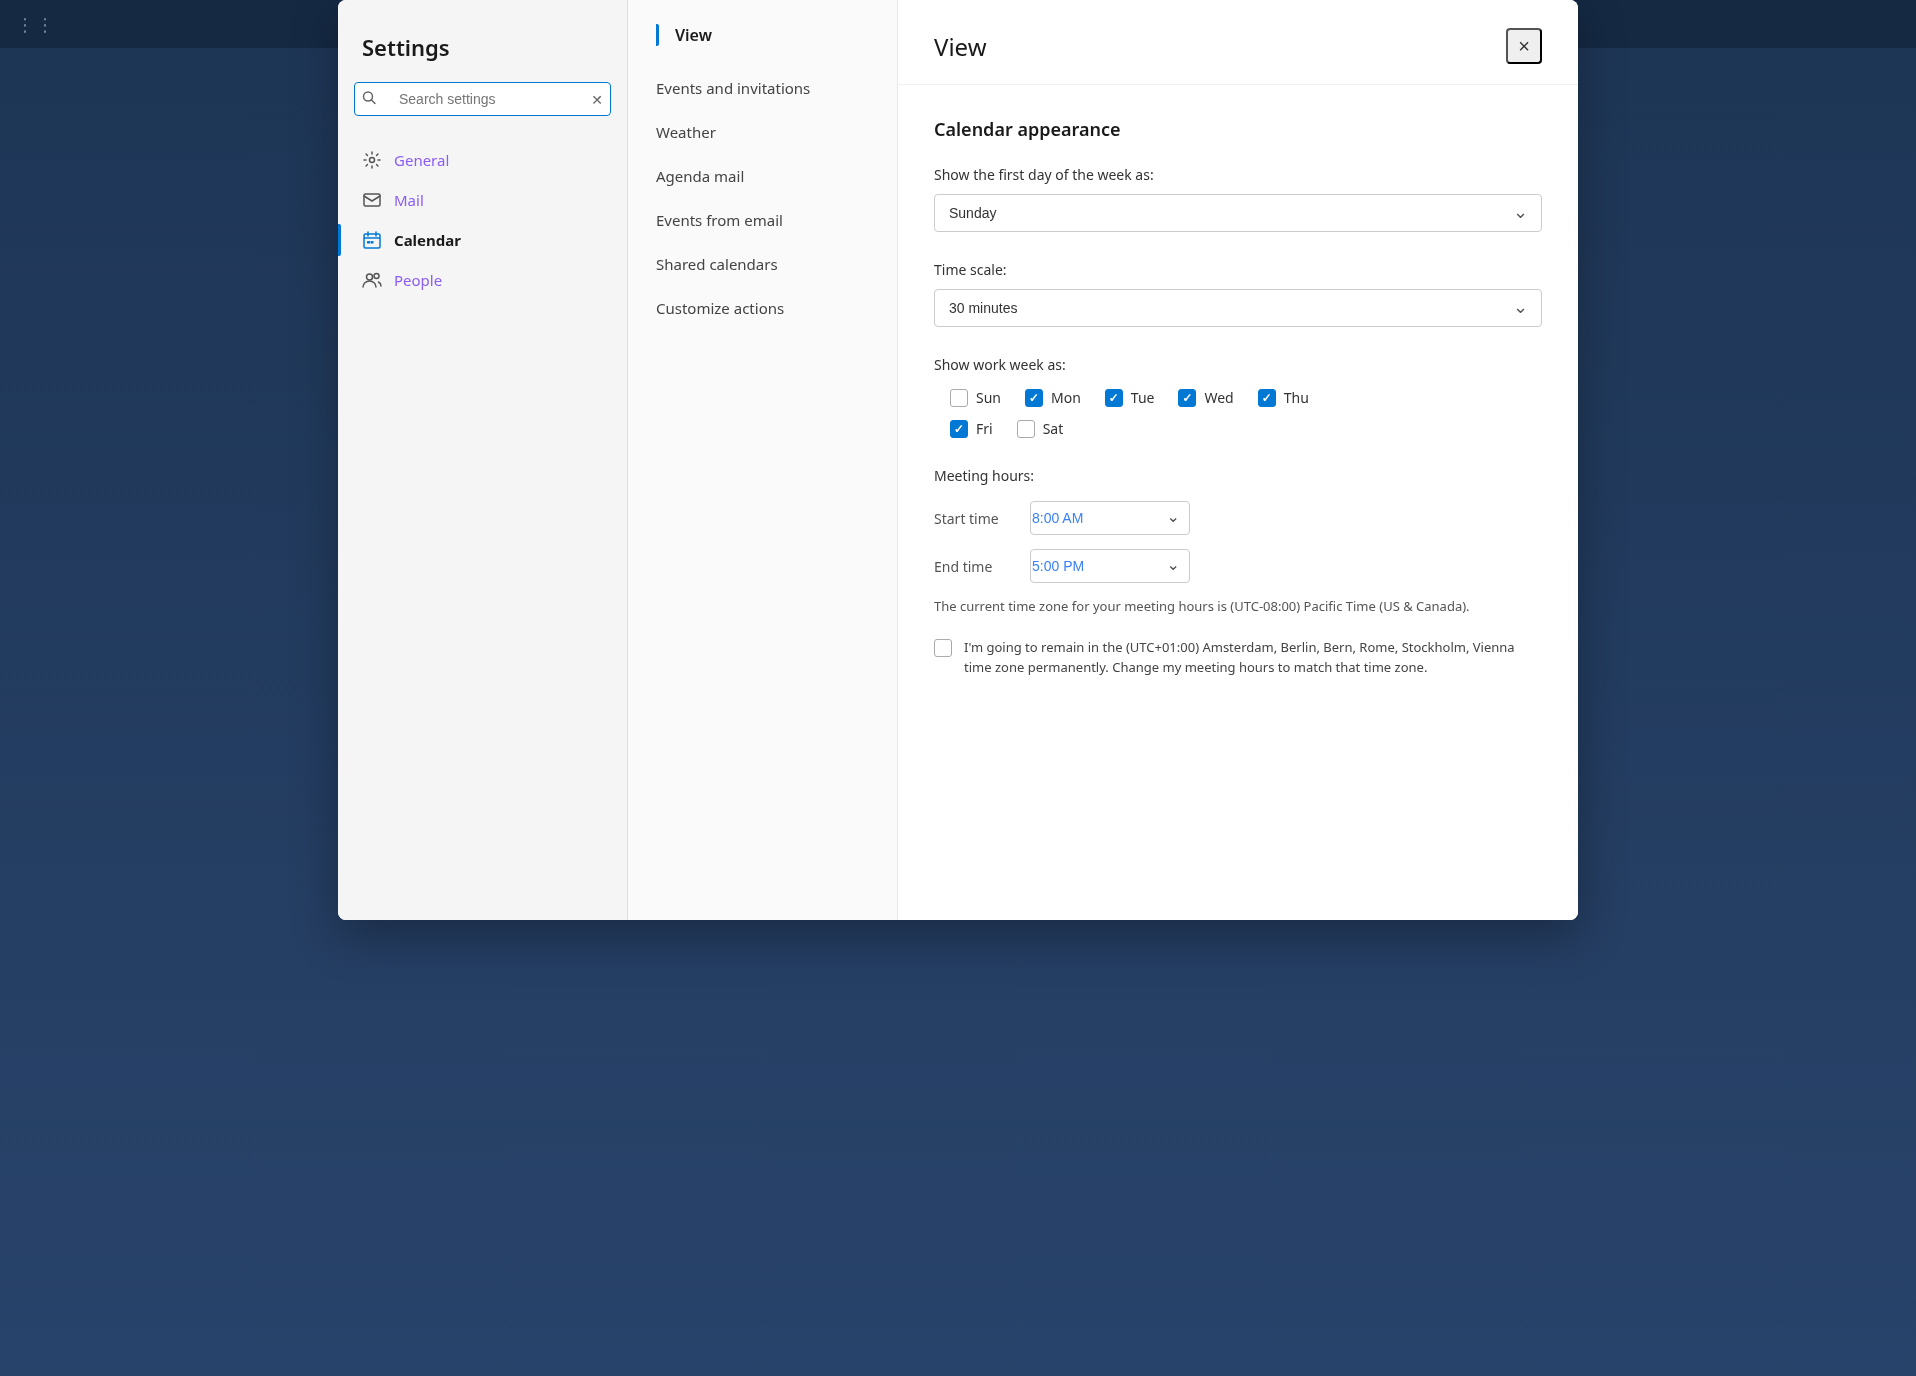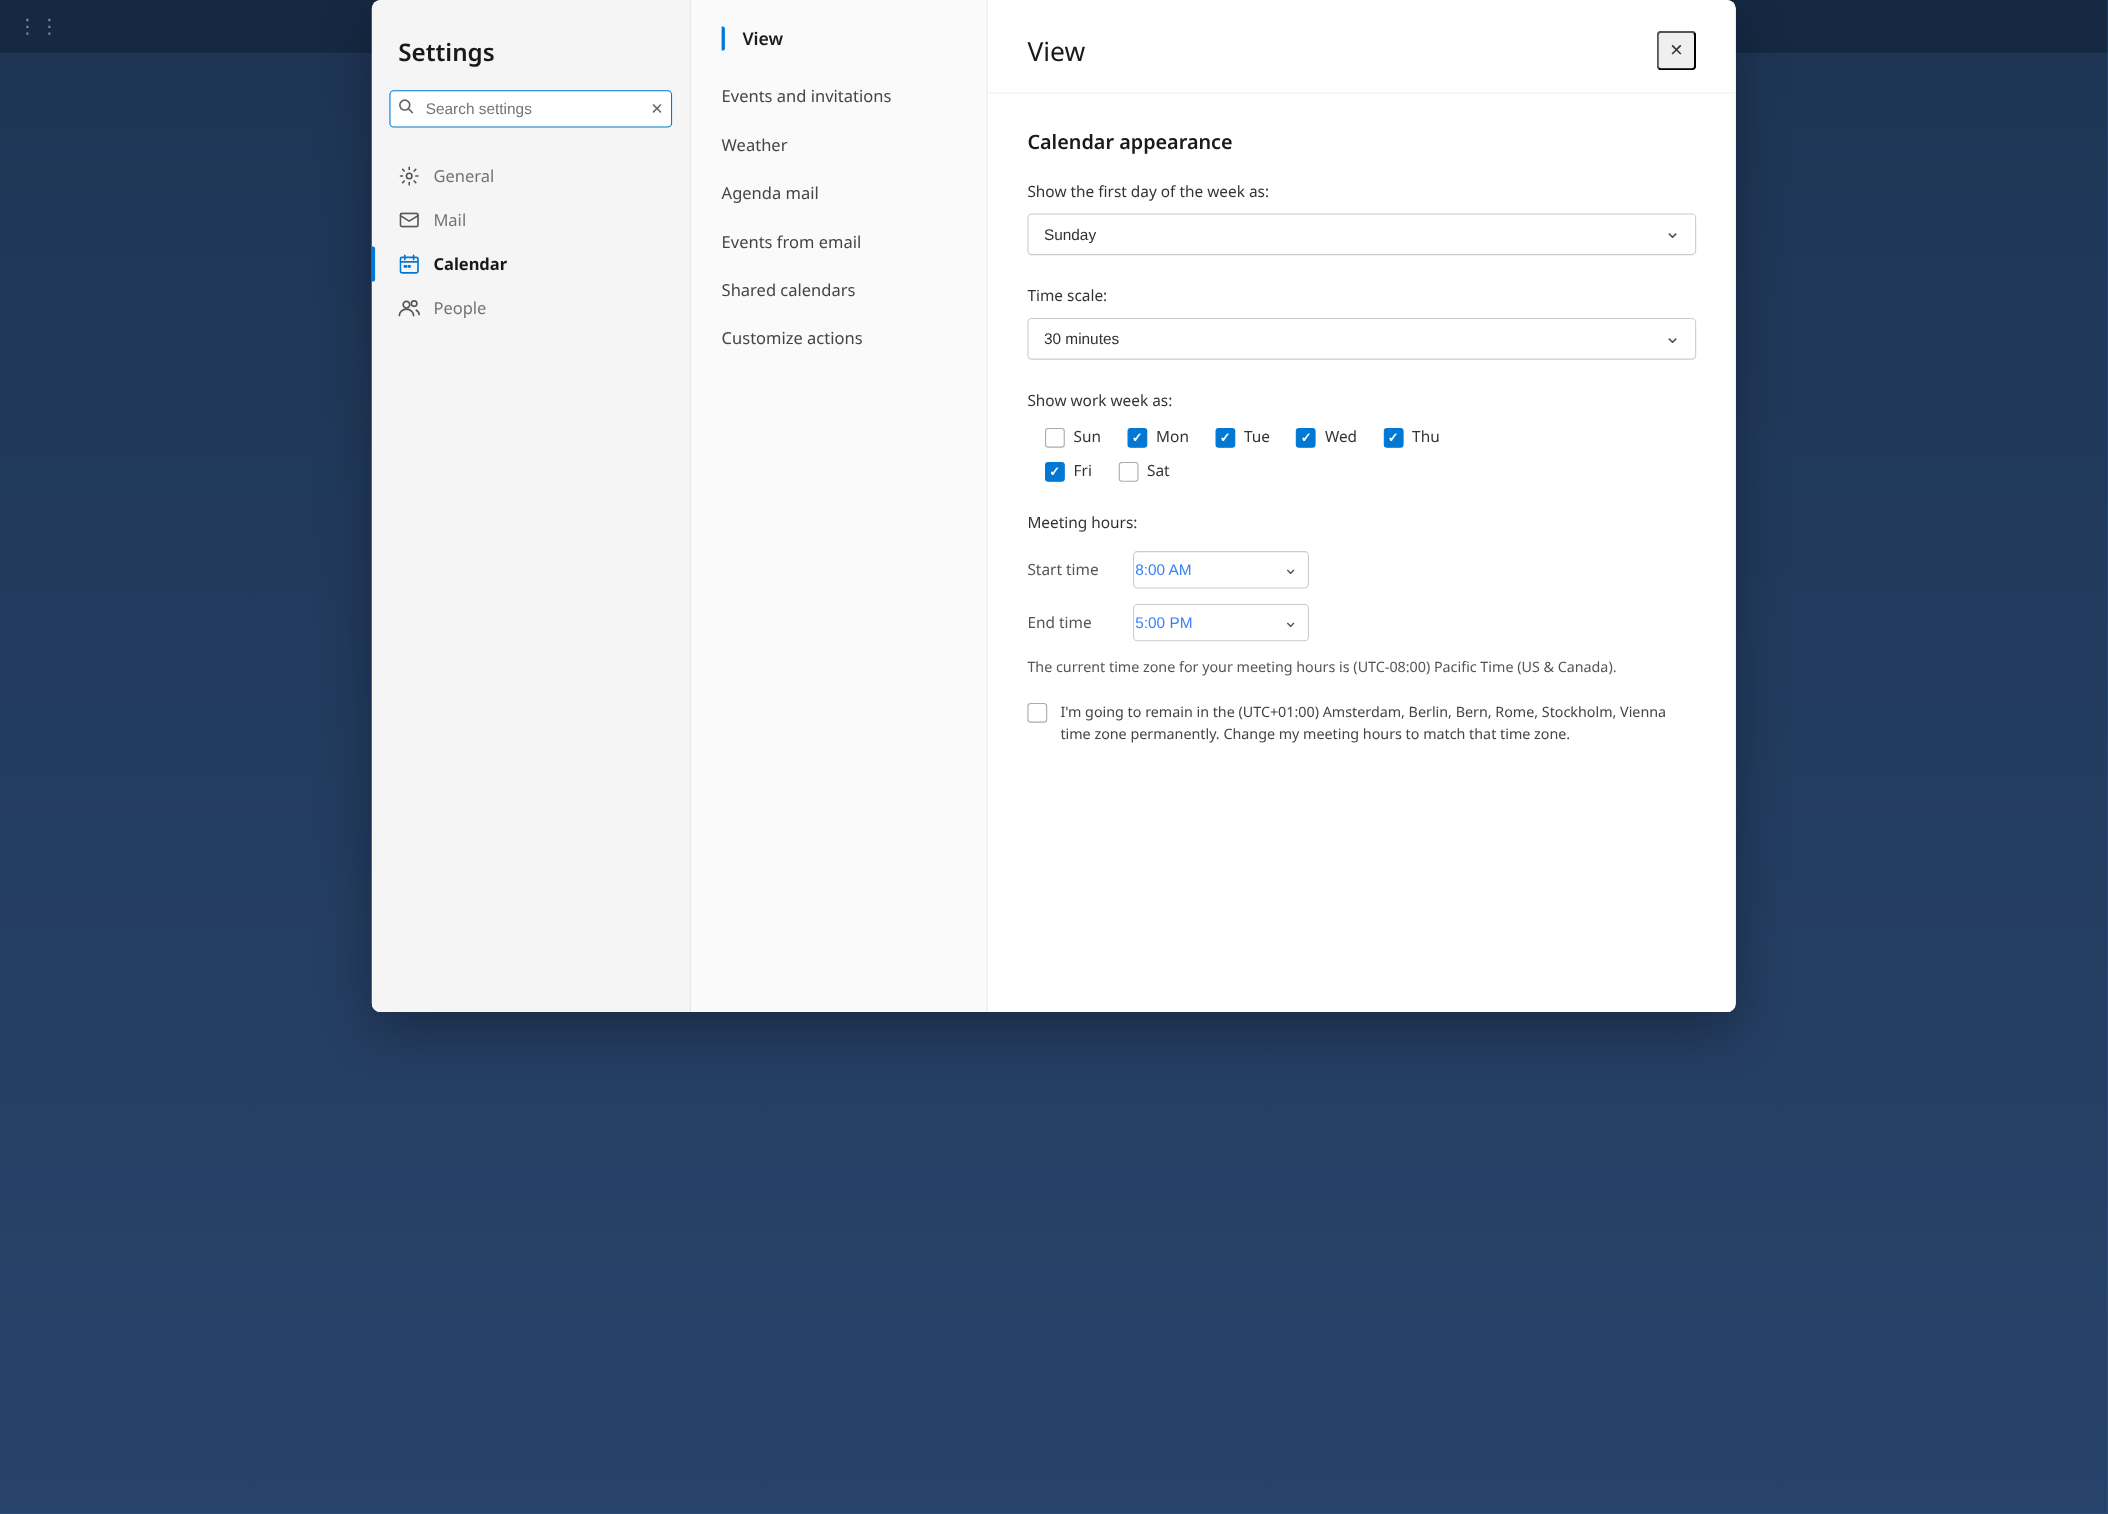--- a/index.html
+++ b/index.html
@@ -61,21 +61,21 @@
       padding: 0 24px 20px 24px;
     }
 
     .search-box {
       margin: 0 16px 24px 16px;
       position: relative;
     }
 
     .search-box input {
       width: 100%;
-      padding: 8px 36px 8px 32px;
+      padding: 8px 36px 8px 44px;
       border: 1.5px solid #0078d4;
       border-radius: 4px;
       font-size: 14px;
       color: #333;
       outline: none;
       background: #fff;
     }
 
     .search-icon-wrap {
       position: absolute;
@@ -95,21 +95,21 @@
       font-size: 14px;
       cursor: pointer;
     }
 
     .nav-item {
       display: flex;
       align-items: center;
       padding: 10px 24px;
       cursor: pointer;
       font-size: 15px;
-      color: #737373;
+      color: #8b5cf6;
       gap: 12px;
       position: relative;
     }
 
     .nav-item.active {
       font-weight: 700;
       color: #1a1a1a;
     }
 
     .nav-item.active::before {

